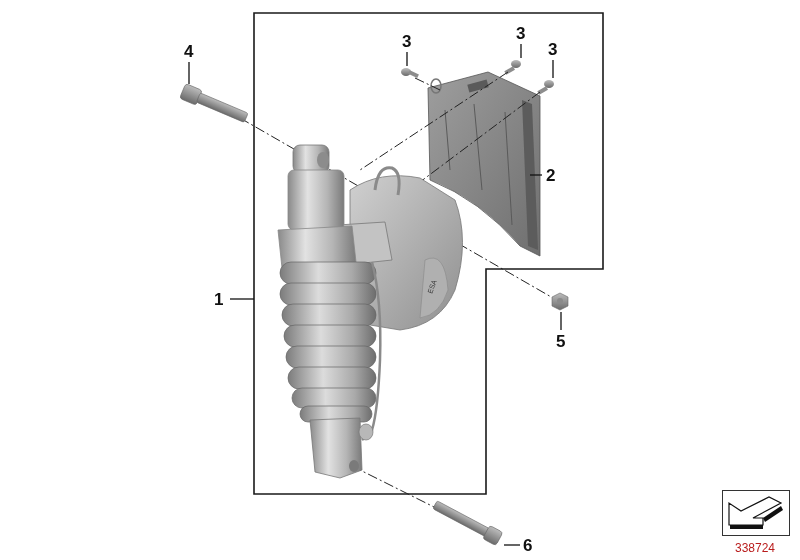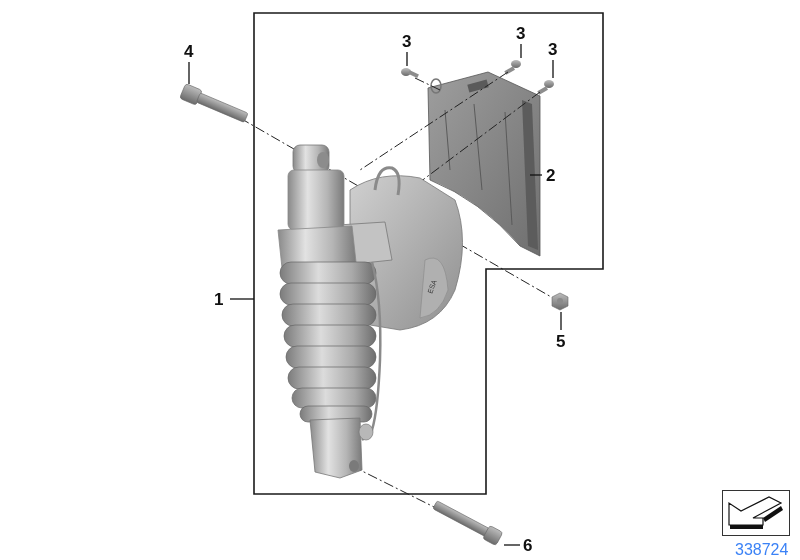--- a/index.html
+++ b/index.html
@@ -1,19 +1,19 @@
 <!DOCTYPE html>
 <html><head>
 <meta charset="utf-8">
 <style>
   html, body { margin:0; padding:0; background:#ffffff; }
   body { width:800px; height:560px; position:relative; overflow:hidden; font-family:"Liberation Sans", sans-serif; }
   #diagram { position:absolute; left:0; top:0; width:800px; height:560px; }
   .callout { position:absolute; font-family:"Liberation Sans", sans-serif; font-weight:bold; font-size:17px; color:#111; line-height:1; }
-  .catalog-number { position:absolute; left:735px; top:541px; font-size:16px; color:#3b82f6; font-family:"Liberation Sans", sans-serif; }
+  .catalog-number { position:absolute; left:735px; top:541px; font-size:12px; color:#b91c1c; font-family:"Liberation Sans", sans-serif; }
   .nav-box { position:absolute; left:722px; top:490px; width:68px; height:46px; border:1px solid #333; background:#fff; box-sizing:border-box; cursor:pointer; }
 </style>
 </head>
 <body>
 
 <svg id="diagram" viewBox="0 0 800 560" xmlns="http://www.w3.org/2000/svg">
   <defs>
     <linearGradient id="gCyl" x1="0" x2="1" y1="0" y2="0">
       <stop offset="0" stop-color="#8a8a8a"></stop>
       <stop offset="0.35" stop-color="#e2e2e2"></stop>

